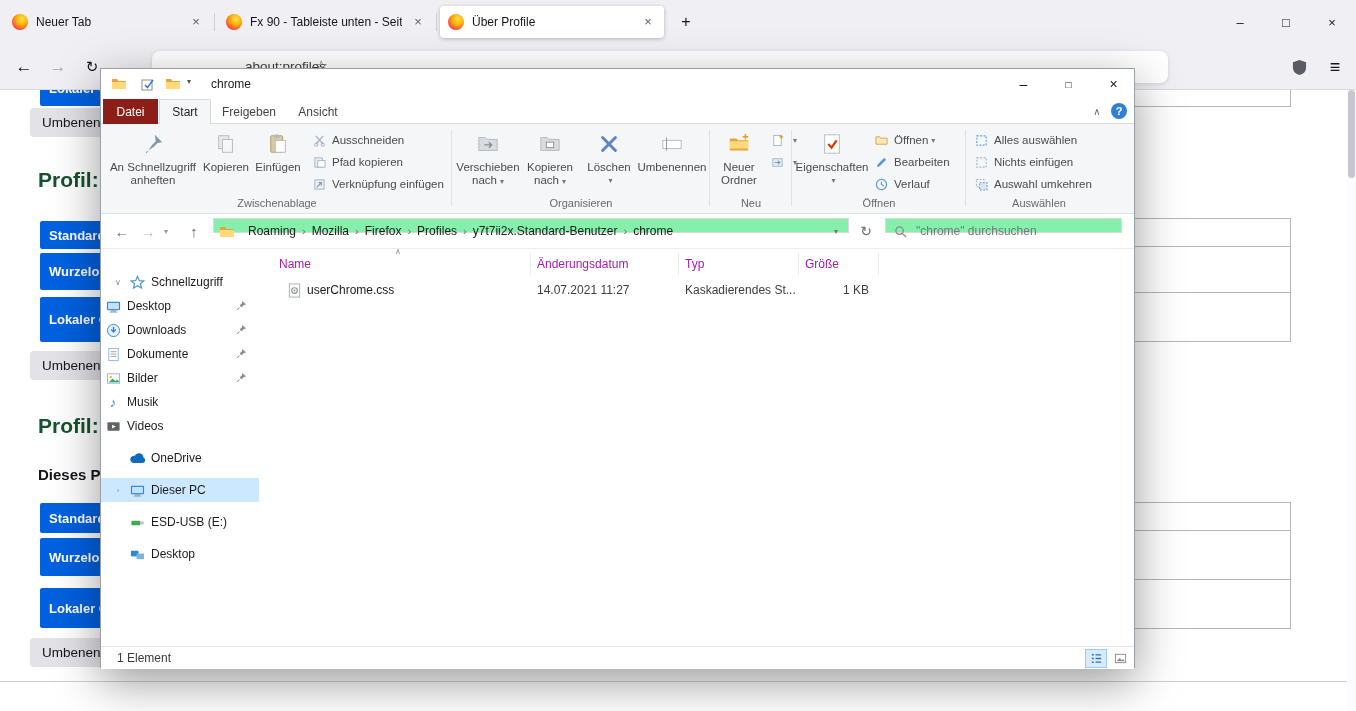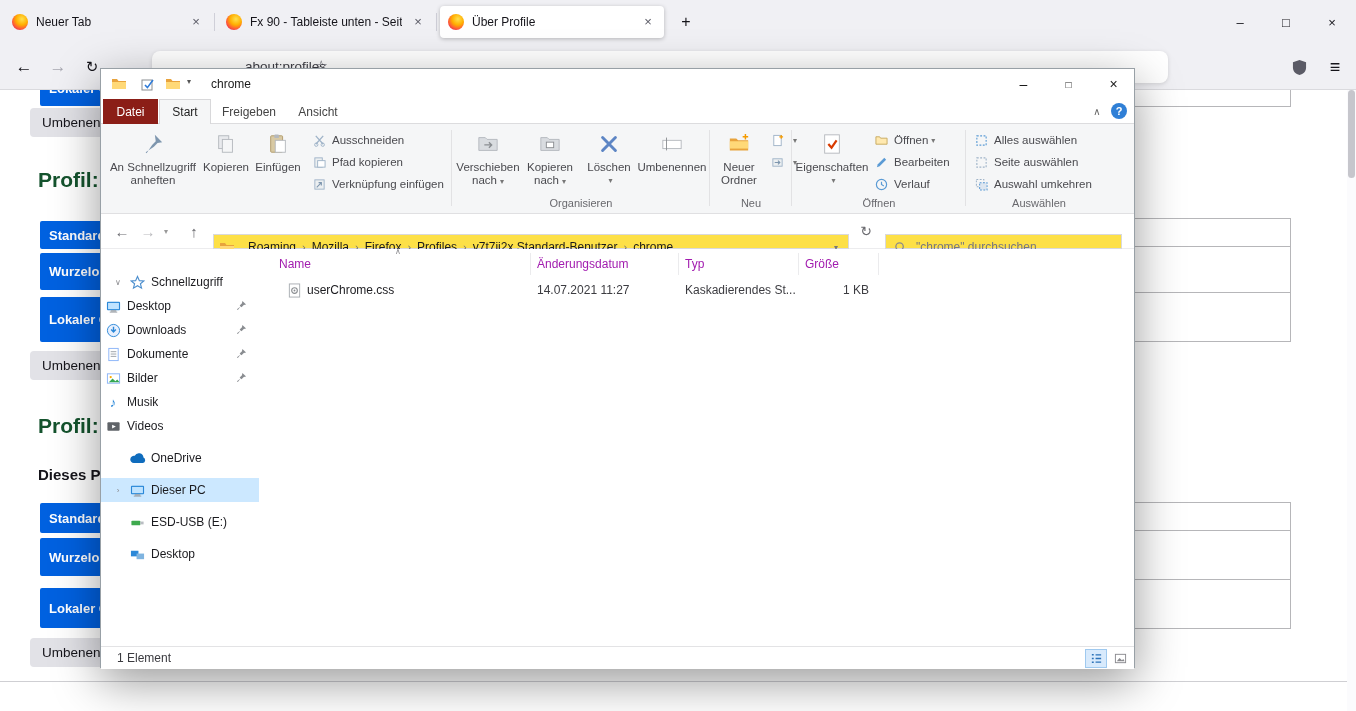--- a/index.html
+++ b/index.html
@@ -61,21 +61,21 @@
     font-size:11.5px;color:#4a4a4f;text-align:center;line-height:13px}
   .rbig .ricon{height:34px;display:flex;align-items:center;justify-content:center}
   .rsm{position:absolute;height:20px;display:flex;align-items:center;font-size:11.5px;
     color:#4a4a4f;white-space:nowrap}
   .rsm .ric{width:16px;height:16px;margin-right:5px;display:flex;align-items:center;justify-content:center}
   .dd{font-size:8px;color:#777;margin-left:3px}
   .helpc{position:absolute;width:16px;height:16px;border-radius:50%;background:#2f7fd6;color:#fff;
     font-size:11px;font-weight:bold;display:flex;align-items:center;justify-content:center}
   #addrrow{position:absolute;left:0;top:145px;width:100%;height:35px;background:#fff;
     border-bottom:1px solid #ececee}
-  .abox{position:absolute;top:20px;height:15px;background:#fde047;border:1px solid #d9d9dc}
+  .abox{position:absolute;top:4px;height:15px;background:#86efac;border:1px solid #d9d9dc}
   .crumb{padding:0 6px;font-size:12px;color:#1a1a1a;line-height:25px;white-space:nowrap}
   .csep{font-size:11px;color:#6d6d72;line-height:25px}
   .anav{position:absolute;top:4px;width:26px;height:26px;display:flex;align-items:center;
     justify-content:center;font-size:15px;color:#6a6a6f}
   #emain{position:absolute;left:0;top:180px;width:100%;height:397px;background:#fff}
   .sbrow{position:absolute;left:0;width:158px;height:24px;display:flex;align-items:center;
     font-size:12px;color:#1b1b1f}
   .sbrow .exp{width:14px;margin-left:10px;text-align:center;font-size:8px;color:#8a8a8e;flex:none}
   .sbrow .sic{width:20px;margin-left:2px;display:flex;align-items:center;justify-content:center;flex:none}
   .sbrow .slbl{margin-left:4px;white-space:nowrap;overflow:hidden}
@@ -274,20 +274,21 @@
       </div>
       <div class="rsm" style="left:210px;top:50px">
         <span class="ric">
           <svg width="13" height="13" viewBox="0 0 14 14">
               <rect x="2" y="2" width="10" height="10" fill="#eceff1" stroke="#9fb3c8"></rect>
               <path d="M4 10 9 5M9 8V5H6" stroke="#7e96ae" fill="none" stroke-width="1.2"></path>
             </svg>
         </span>
         <span>Verknüpfung einfügen</span>
       </div>
+      <div class="glabel" style="left:6px;width:340px">Zwischenablage</div>
       <div class="gsep" style="left:350px"></div>
 
       <div class="rbig" style="left:356px;width:62px">
         <span class="ricon">
           <svg width="22" height="22" viewBox="0 0 24 24">
               <path d="M2 5h7l2 2h11v12H2z" fill="#d9dce0" stroke="#b4b8bd"></path>
               <path d="M8 13h8M13 10l3 3-3 3" stroke="#8a8d91" stroke-width="1.5" fill="none"></path>
             </svg>
         </span>
         <span>Verschieben</span>
@@ -402,21 +403,21 @@
             </svg>
         </span>
         <span>Alles auswählen</span>
       </div>
       <div class="rsm" style="left:872px;top:28px">
         <span class="ric">
           <svg width="13" height="13" viewBox="0 0 14 14">
               <rect x="2" y="2" width="10" height="10" fill="none" stroke="#9fb3c8" stroke-width="1.2" stroke-dasharray="2 1.6"></rect>
             </svg>
         </span>
-        <span>Seite auswählen</span>
+        <span>Nichts einfügen</span>
       </div>
       <div class="rsm" style="left:872px;top:50px">
         <span class="ric">
           <svg width="13" height="13" viewBox="0 0 14 14">
               <rect x="1.5" y="1.5" width="8" height="8" fill="none" stroke="#9fb3c8" stroke-width="1.1" stroke-dasharray="2 1.6"></rect>
               <rect x="5" y="5" width="8" height="8" fill="#dde6f0" stroke="#5b9bd5" stroke-width="1.1" stroke-dasharray="2 1.6"></rect>
             </svg>
         </span>
         <span>Auswahl umkehren</span>
       </div>

